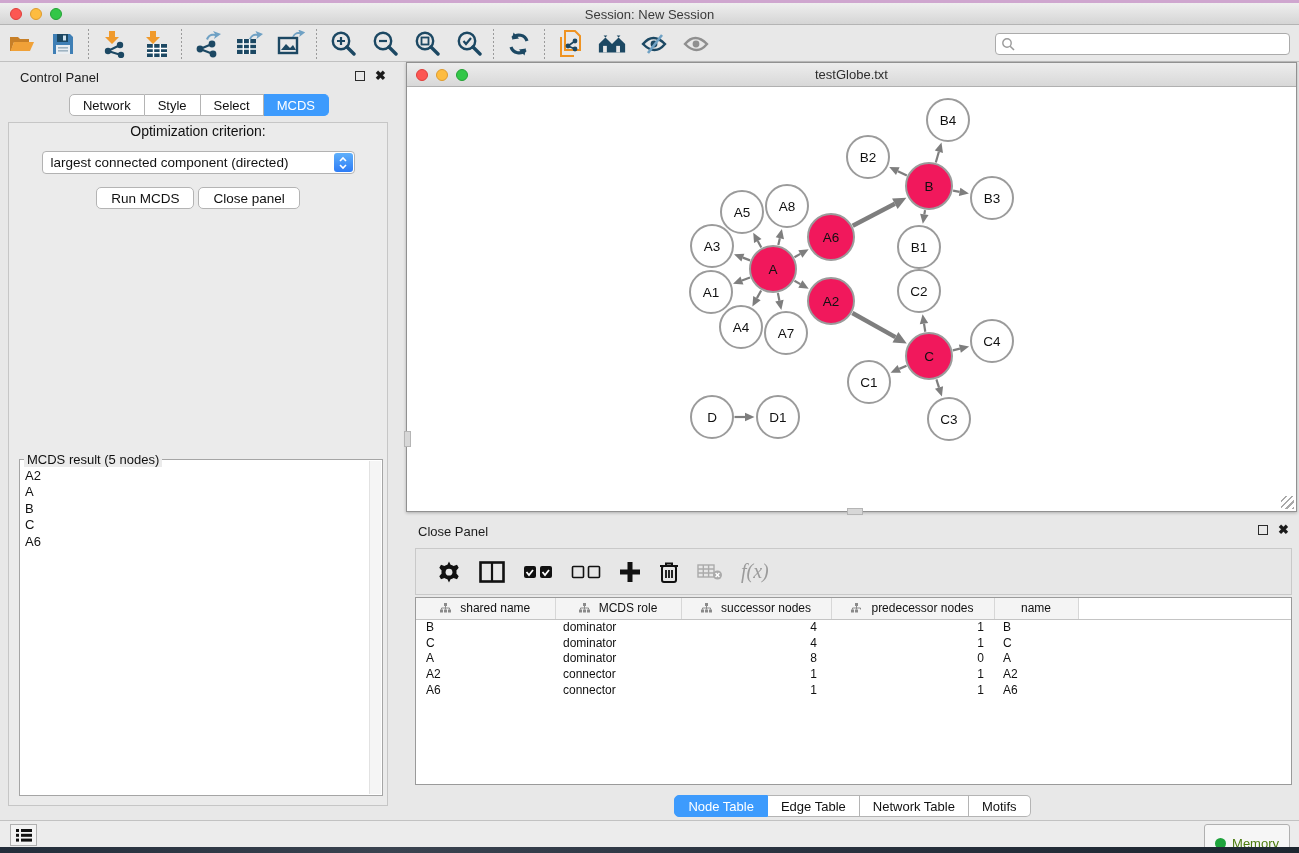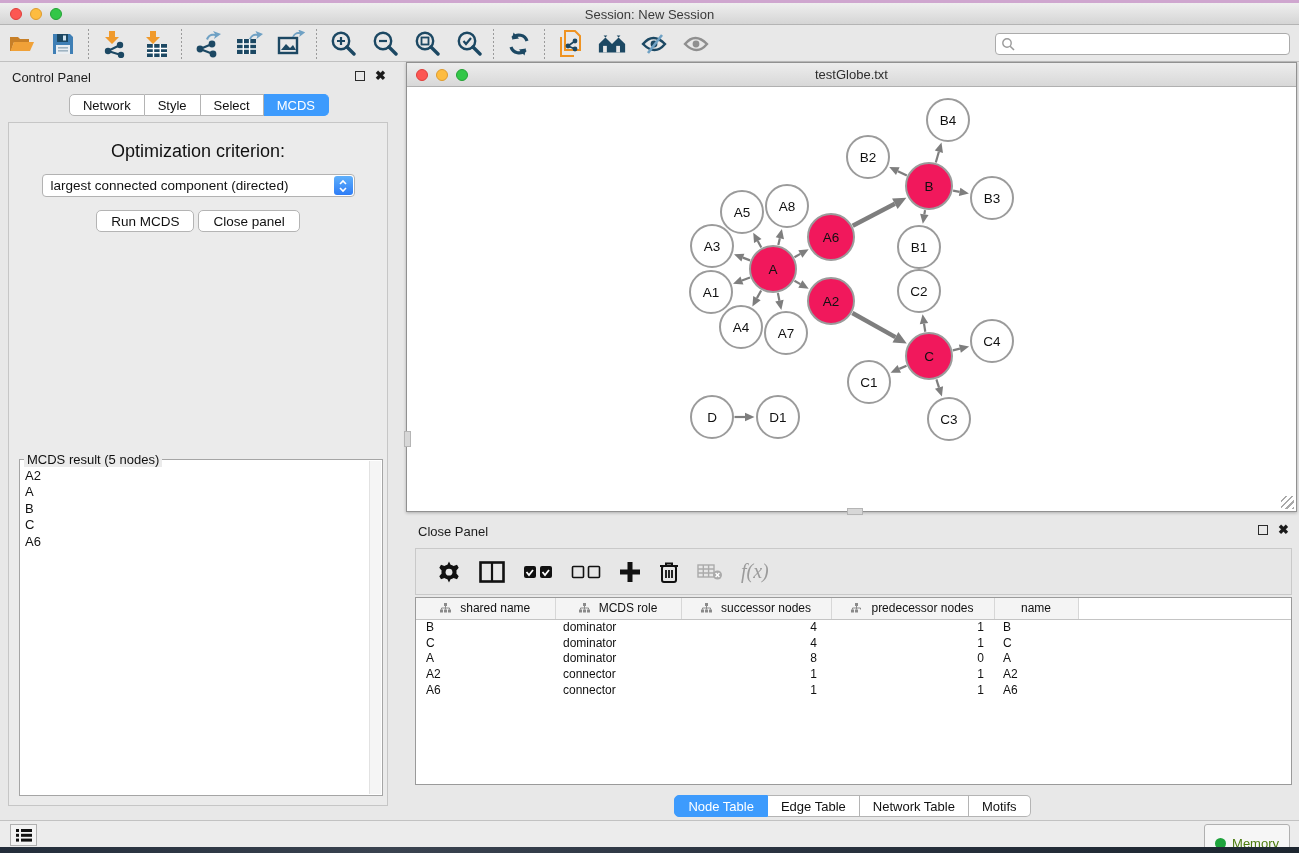--- a/index.html
+++ b/index.html
@@ -30,35 +30,35 @@
     background-size:1px 4px; }
   #search-box { position:absolute; left:995px; top:7px; width:295px; height:22px;
     background:#fff; border:1px solid #ababab; border-radius:4px;
     display:flex; align-items:center; padding-left:5px; }
   #search-box input { border:none; outline:none; flex:1; font-size:12px;
     font-family:"Liberation Sans",sans-serif; background:transparent; }
 
   
   #control-panel { position:absolute; left:4px; top:66px; width:390px; height:746px; }
   .panel-titlebar { height:24px; position:relative; }
-  .panel-titlebar .ptitle { position:absolute; left:8px; top:4px; font-size:13px; color:#1c1c1c; }
+  .panel-titlebar .ptitle { position:absolute; left:16px; top:4px; font-size:13px; color:#1c1c1c; }
   .panel-btns { position:absolute; right:8px; top:5px; display:flex; gap:10px; align-items:center;}
   .float-sq { width:10px; height:10px; border:1.5px solid #2b2b2b; display:inline-block;}
   .close-x { font-size:13px; font-weight:bold; color:#1a1a1a; line-height:10px;}
 
   .seg-tabs { display:flex; justify-content:center; margin-top:4px; }
   .seg-tab { height:22px; padding:0 13px; background:#fff; border:1px solid #b4b4b4;
     border-left:none; font-size:13px; color:#111; display:flex; align-items:center; }
   .seg-tab:first-child { border-left:1px solid #b4b4b4; border-radius:5px 0 0 5px; }
   .seg-tab:last-child { border-radius:0 5px 5px 0; }
   .seg-tab.active { background:#3d9bfd; border-color:#3d9bfd; color:#fff; }
 
   #cp-content { position:absolute; left:4px; top:56px; width:380px; height:684px;
     border:1px solid #c6c6c6; background:#ebebeb; }
-  #opt-label { text-align:center; margin-top:18px; font-size:18px; color:#111; }
+  #opt-label { text-align:center; font-size:14px; color:#111; }
   #criterion-select { position:relative; margin:12px auto 0; width:313px; height:23px;
     background:#fff; border:1px solid #b2b2b2; border-radius:4px;
     font-size:13.5px; color:#111; display:flex; align-items:center; padding-left:8px; }
   #criterion-select .stepper { position:absolute; right:1px; top:1px; width:19px; height:19px;
     border-radius:3px; background:linear-gradient(#5fb0fb,#2d7cf6);
     display:flex; flex-direction:column; align-items:center; justify-content:center; }
   .cp-buttons { display:flex; justify-content:center; gap:4px; margin-top:13px; }
   .mac-btn { height:22px; background:#fff; border:1px solid #b4b4b4; border-radius:5px;
     font-size:13.5px; color:#111; padding:0 14px; display:flex; align-items:center; }
 

